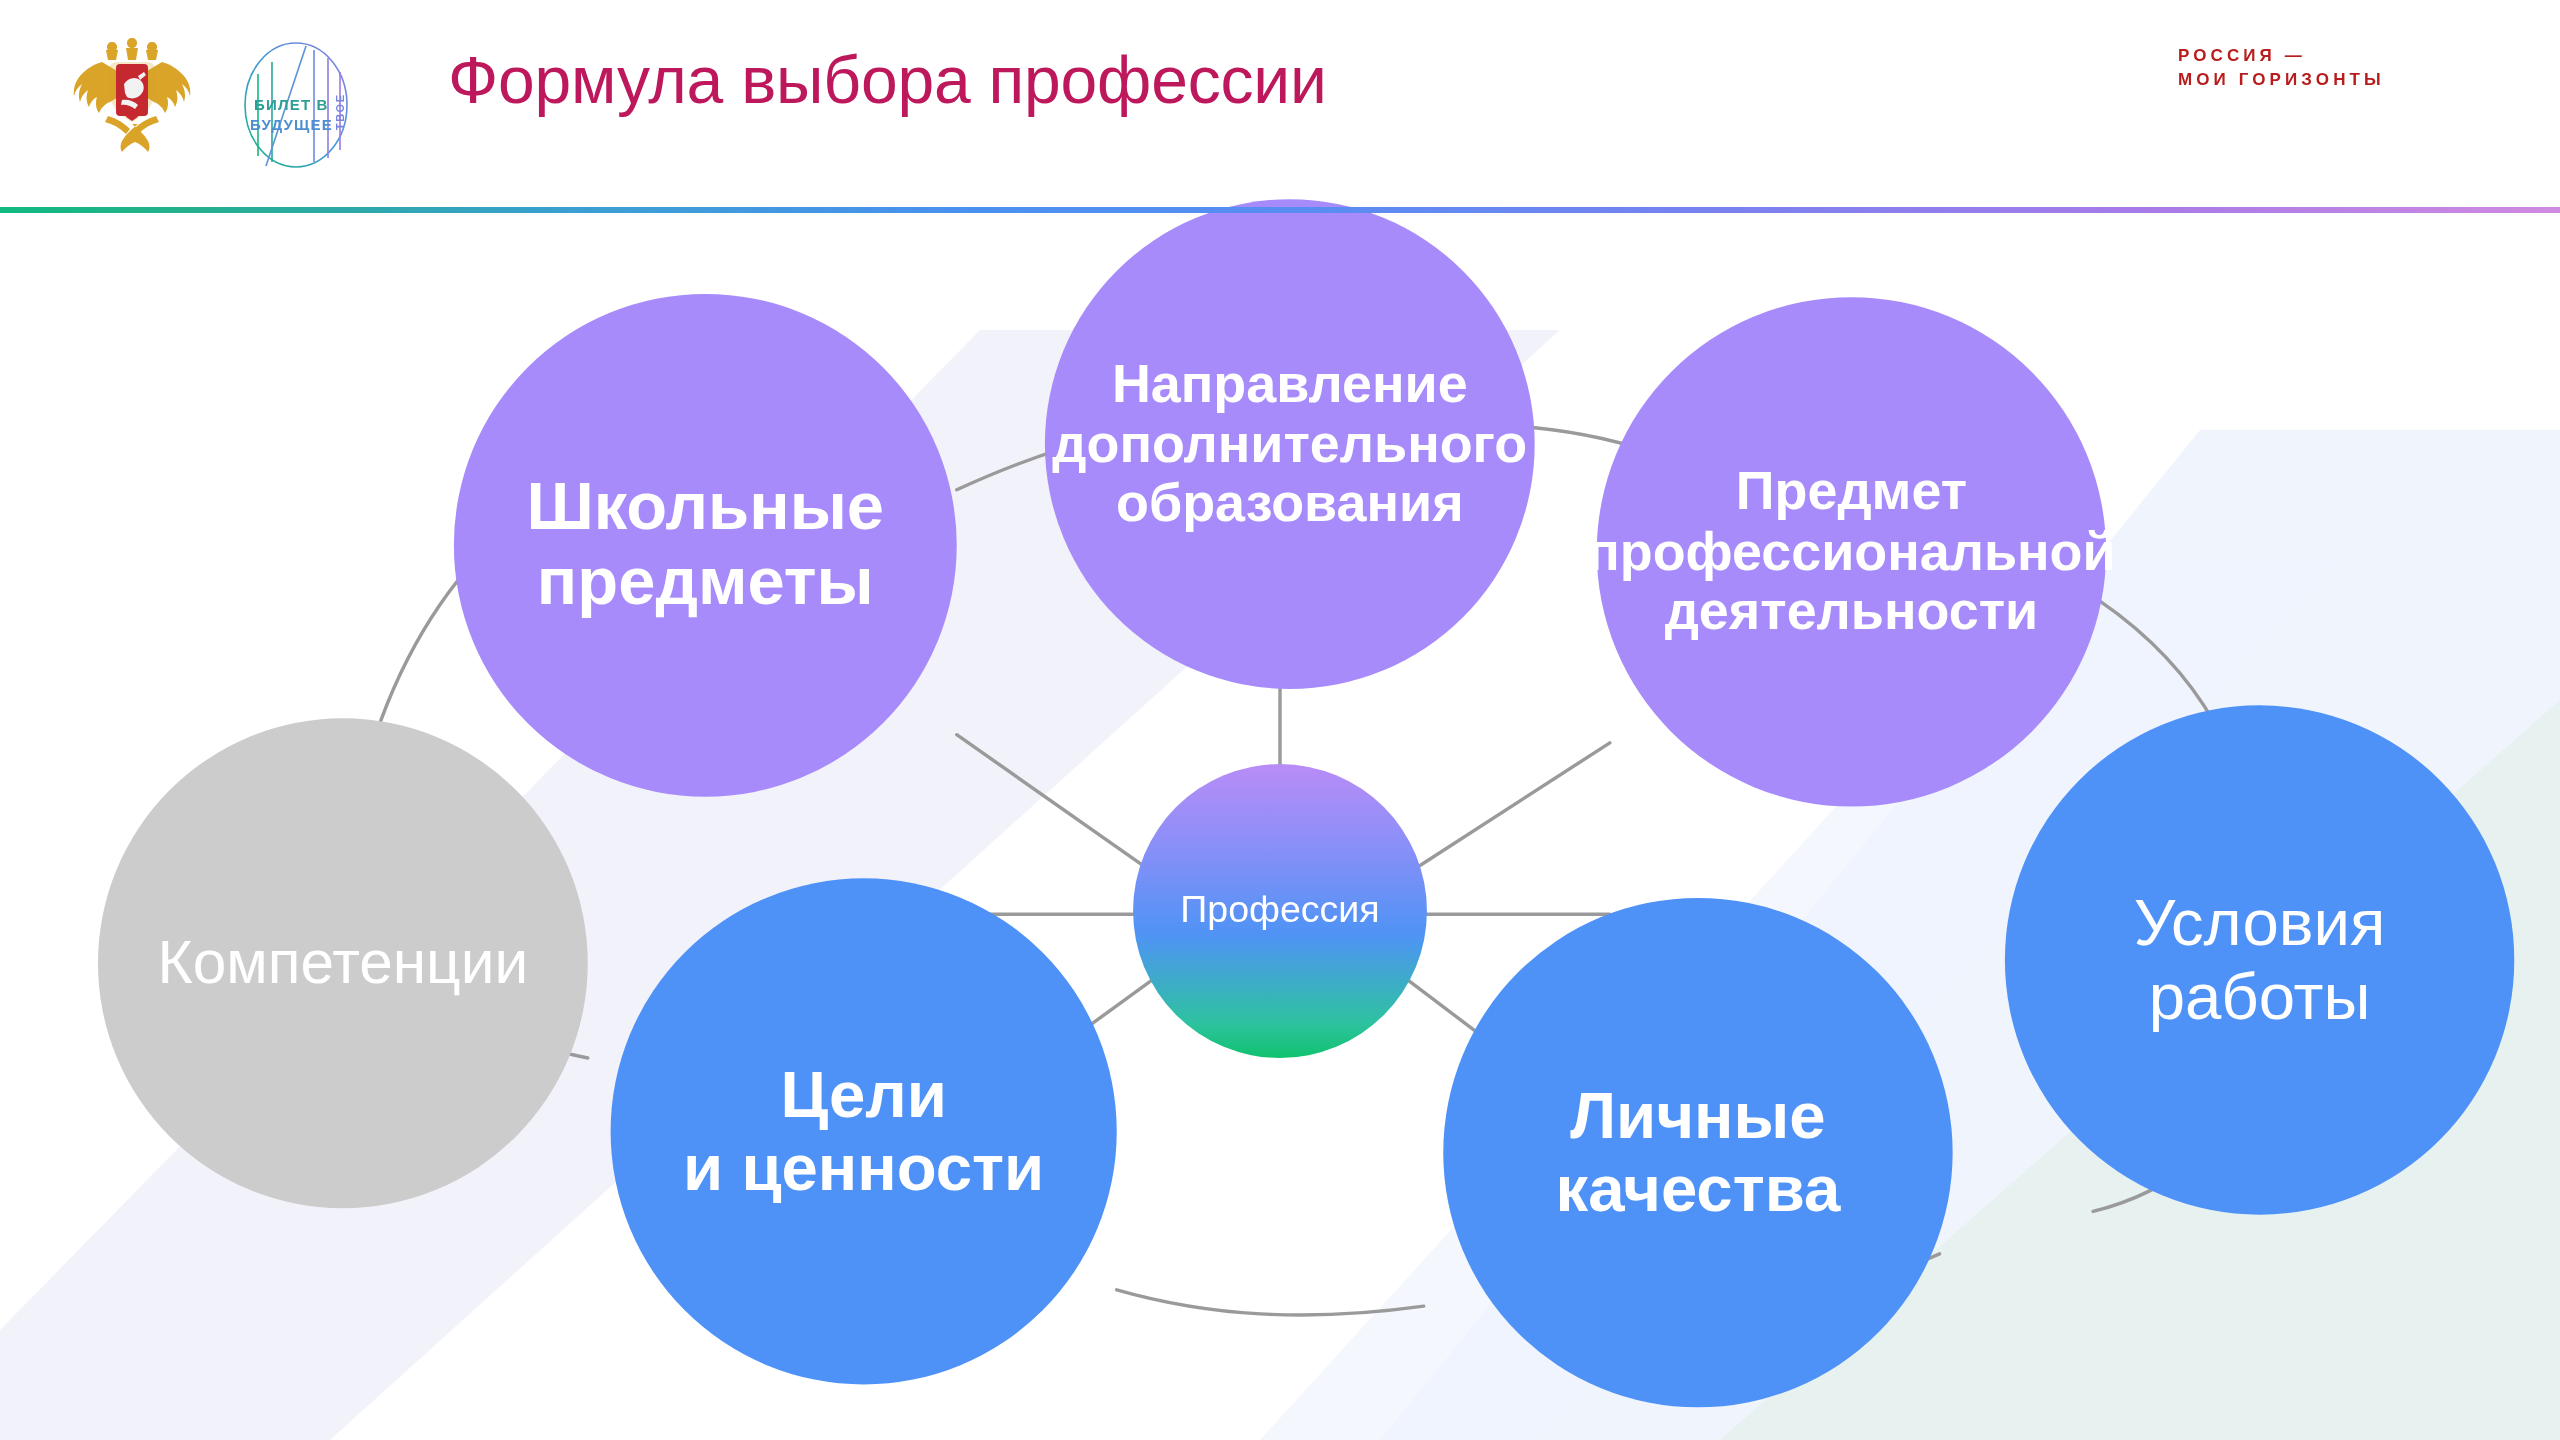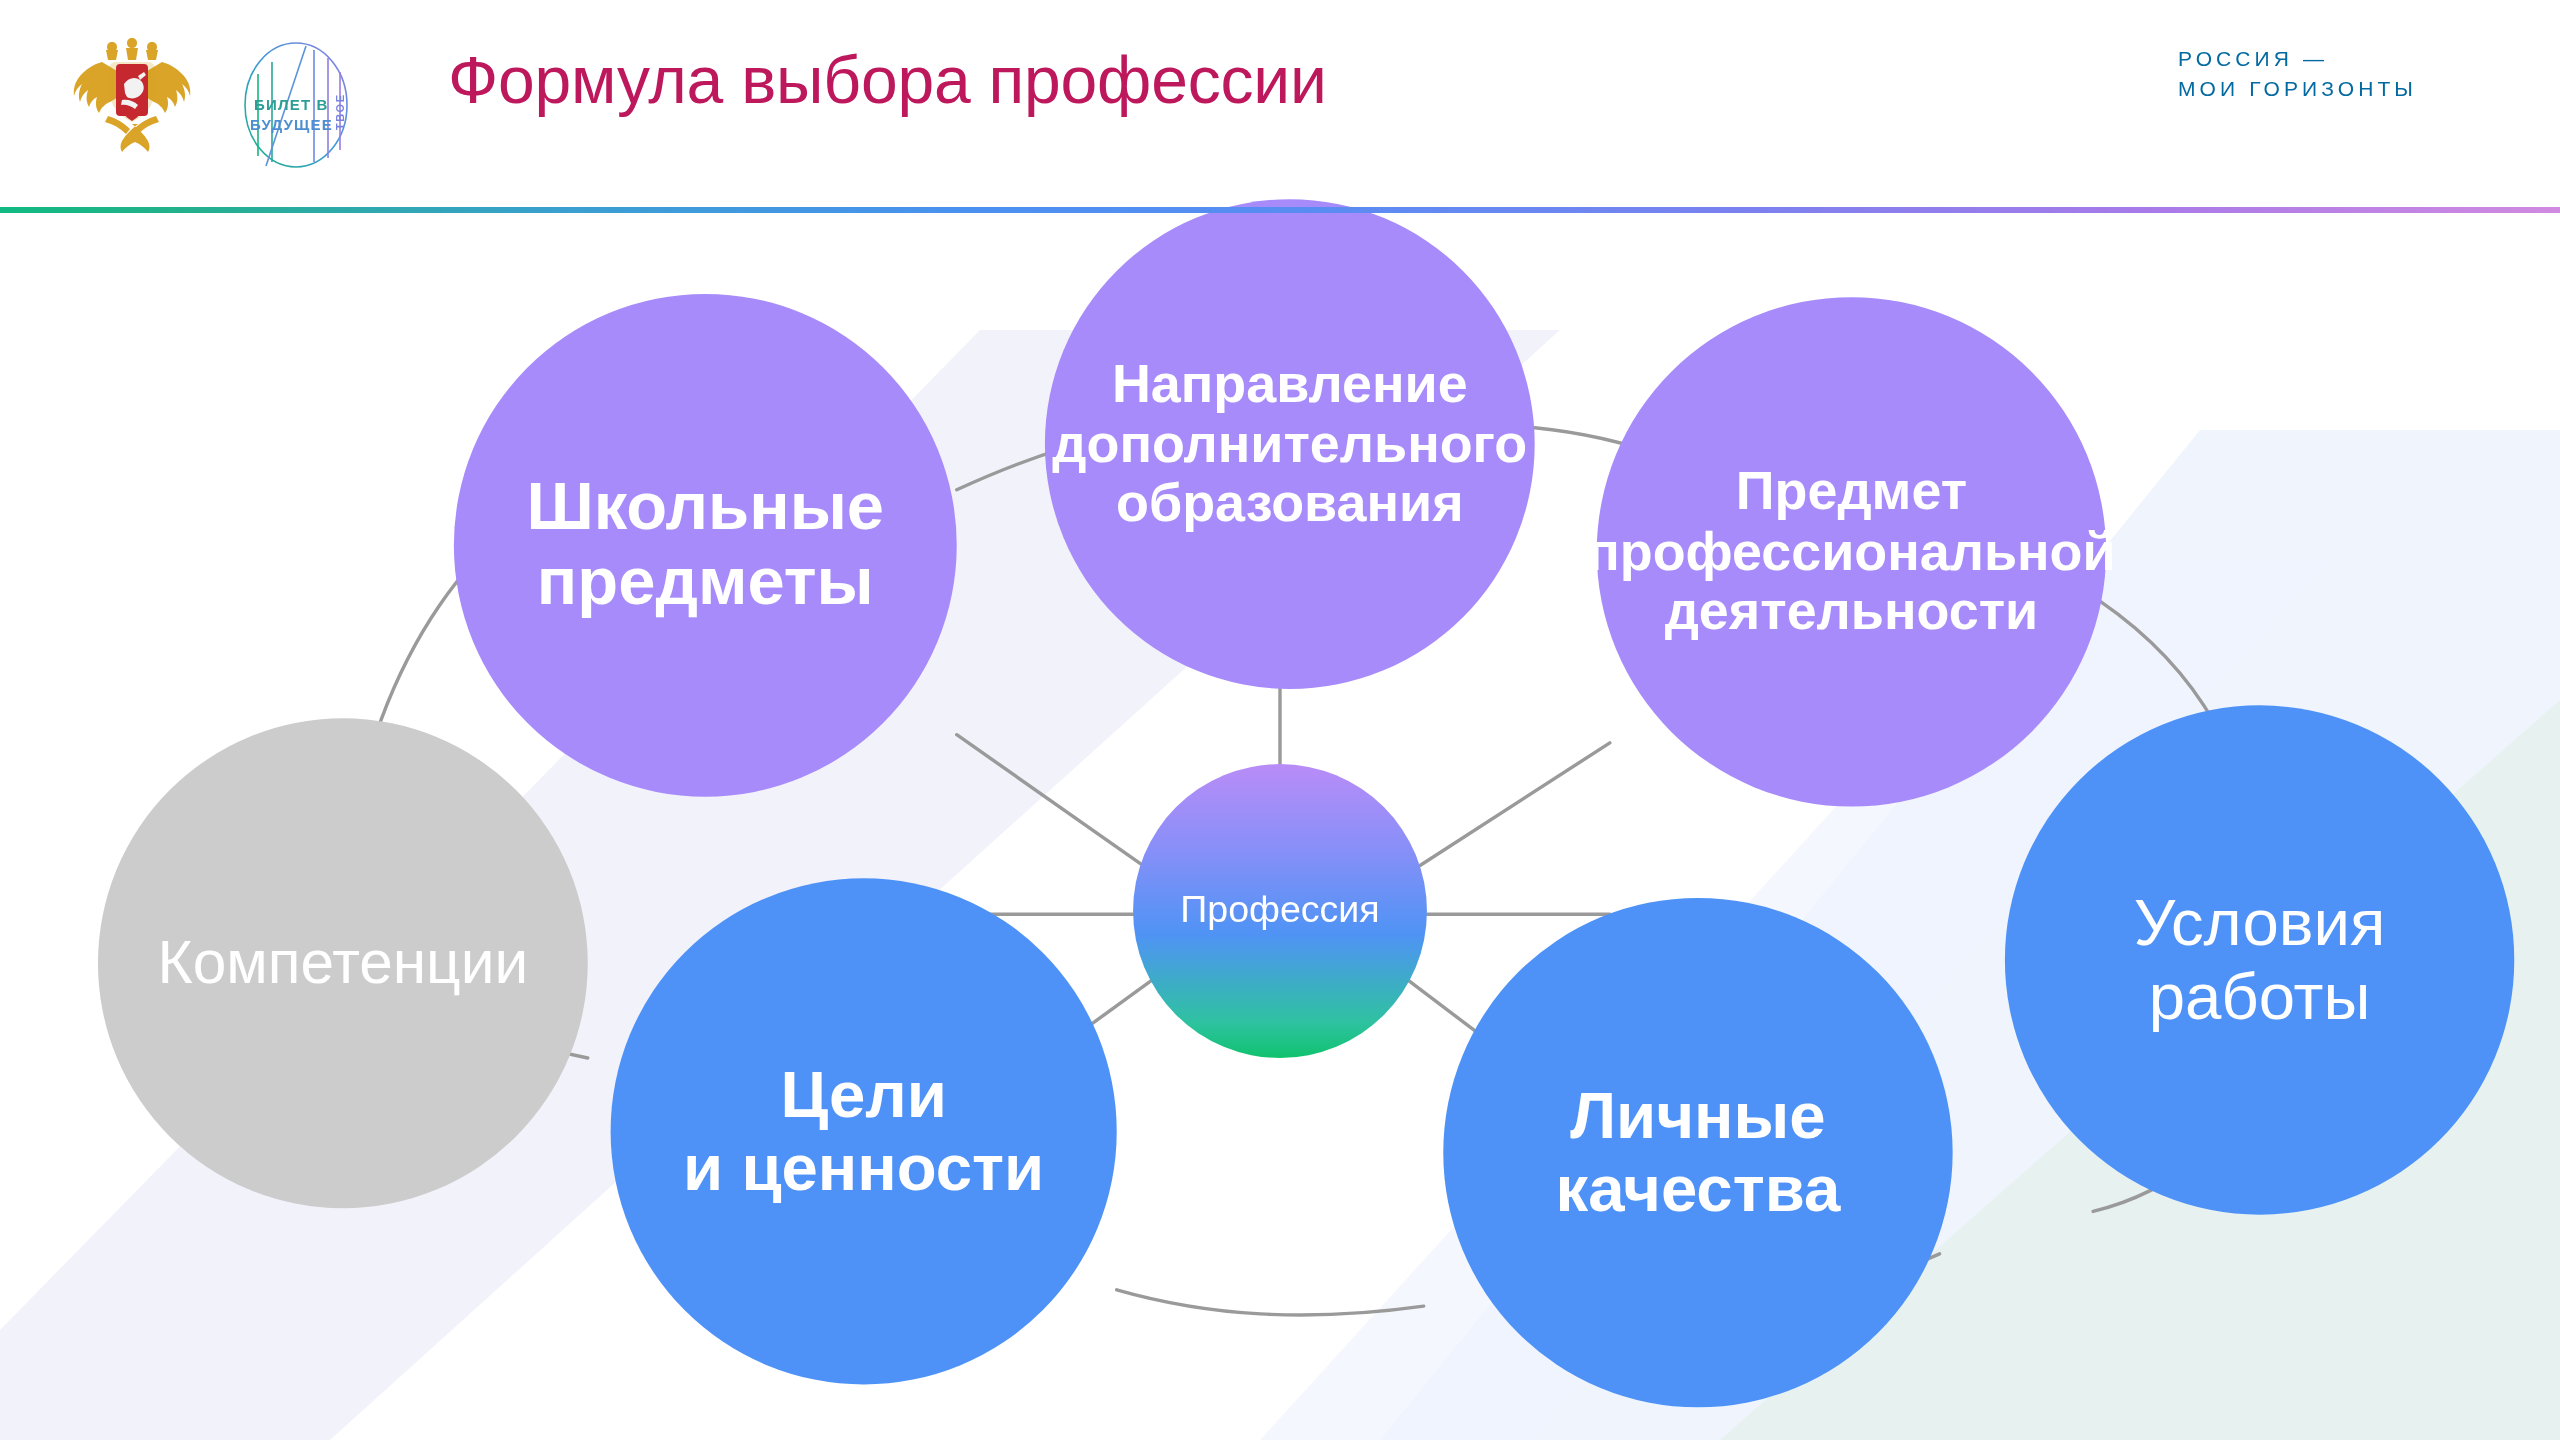--- a/index.html
+++ b/index.html
@@ -36,21 +36,21 @@
     font-size:66px; font-weight:400; color:#be185d;
     letter-spacing:-0.2px; white-space:nowrap;
     font-family:"Liberation Sans","DejaVu Sans",sans-serif;
     margin-left:30px;
   }
   .brand-block {
     position:absolute; right:32px; top:44px;
     text-align:left; width:350px;
   }
   .brand-line {
-    font-size:21px; font-weight:400; color:#0369a1;
+    font-size:17px; font-weight:700; color:#b91c1c;
     letter-spacing:4.1px; line-height:1.42;
     white-space:nowrap;
   }
 
   
   .header-rule {
     position:absolute; left:0; top:207px; width:2560px; height:6px;
     background:linear-gradient(90deg,#11b981 0%,#23b18c 7%,#3a9fd0 22%,#4a90f0 38%,
                                #5a8cf2 52%, #7a81ef 68%, #a87ae8 84%, #d08ae0 100%);
     z-index:4;

